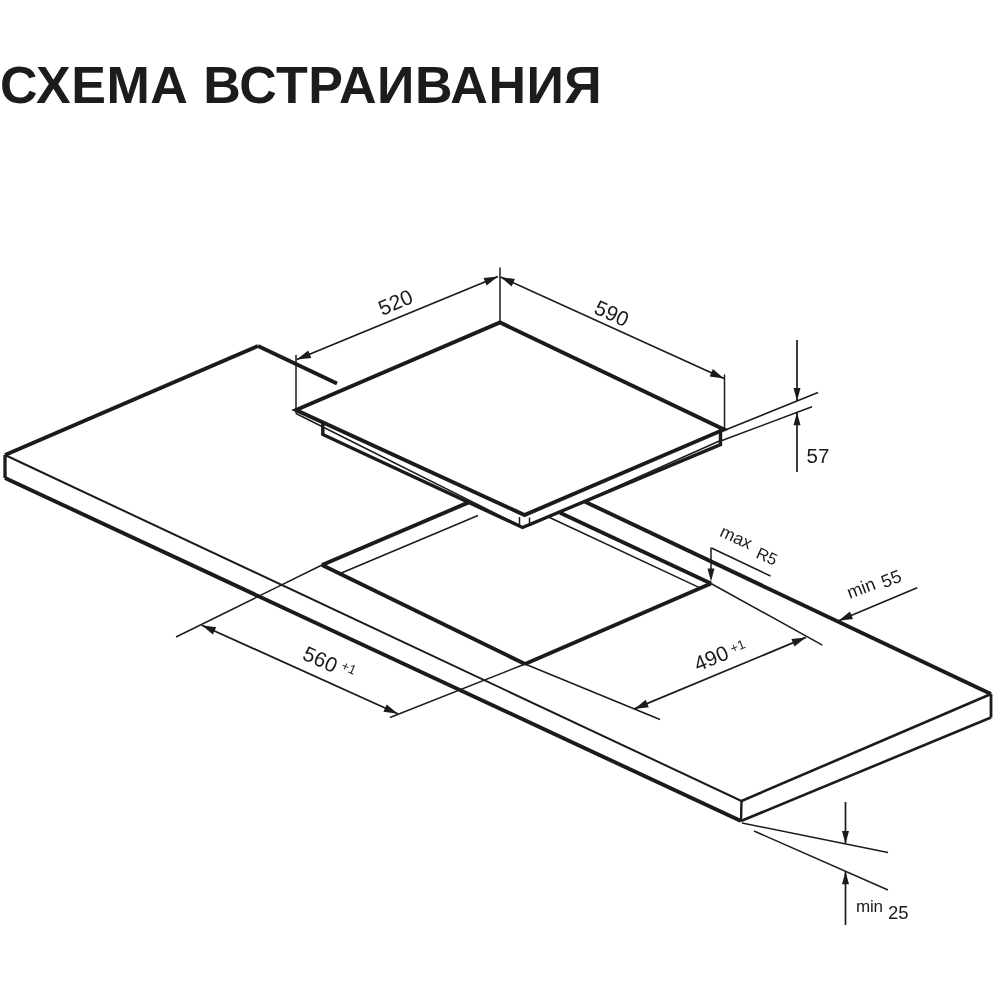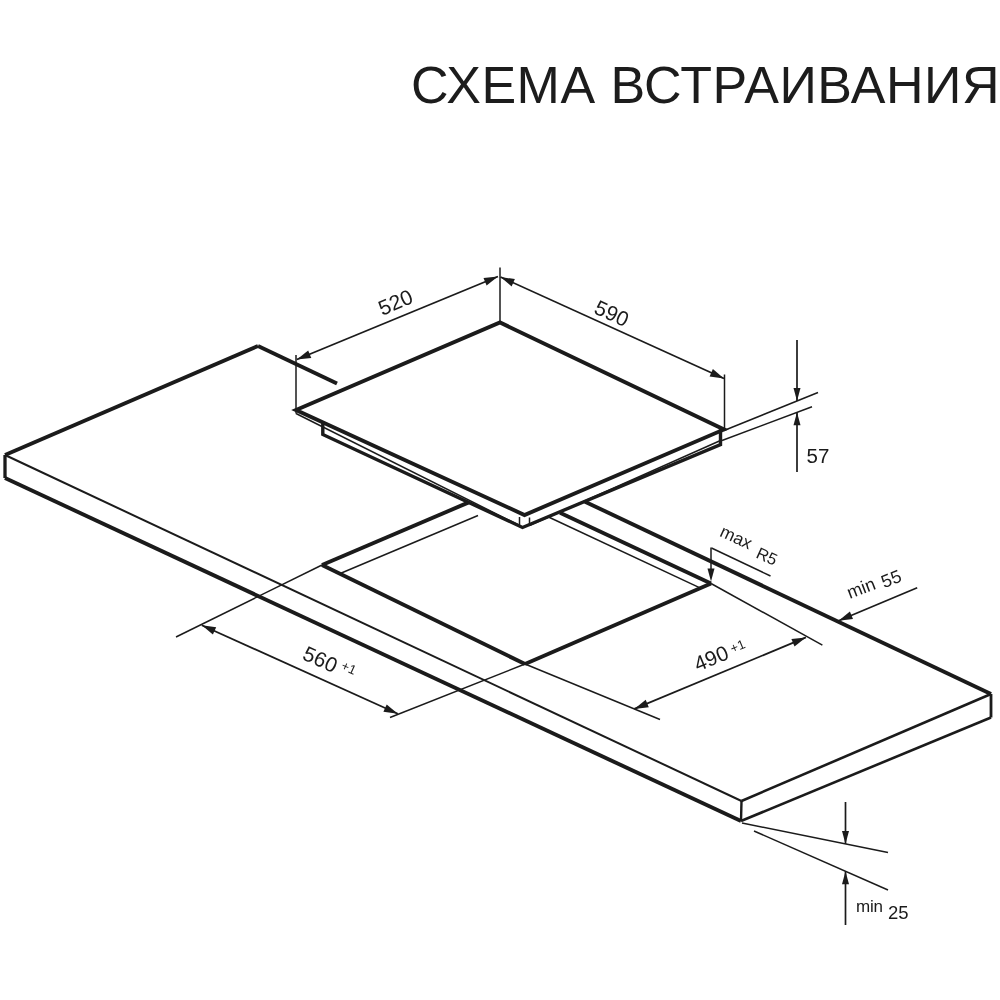--- a/index.html
+++ b/index.html
@@ -1,19 +1,19 @@
 <!DOCTYPE html>
 <html><head>
 <meta charset="utf-8">
 <style>
   html,body { margin:0; padding:0; background:#ffffff; }
   .page { position:relative; width:1000px; height:1000px; background:#ffffff;
           font-family:"Liberation Sans", sans-serif; }
-  .title { position:absolute; left:0; top:55px; width:1000px; text-align:right;
-           font-weight:normal; font-size:52px; letter-spacing:0.5px; color:#1c1c1c;
+  .title { position:absolute; left:0; top:55px; width:1000px; text-align:left;
+           font-weight:bold; font-size:52px; letter-spacing:0.5px; color:#1c1c1c;
            white-space:nowrap; }
   svg text { fill:#1b1b1b; font-family:"Liberation Sans", sans-serif; }
   svg line, svg path { stroke:#1b1b1b; }
 </style>
 </head>
 <body>
 <div class="page">
 
 <div class="title">СХЕМА ВСТРАИВАНИЯ</div>
 

